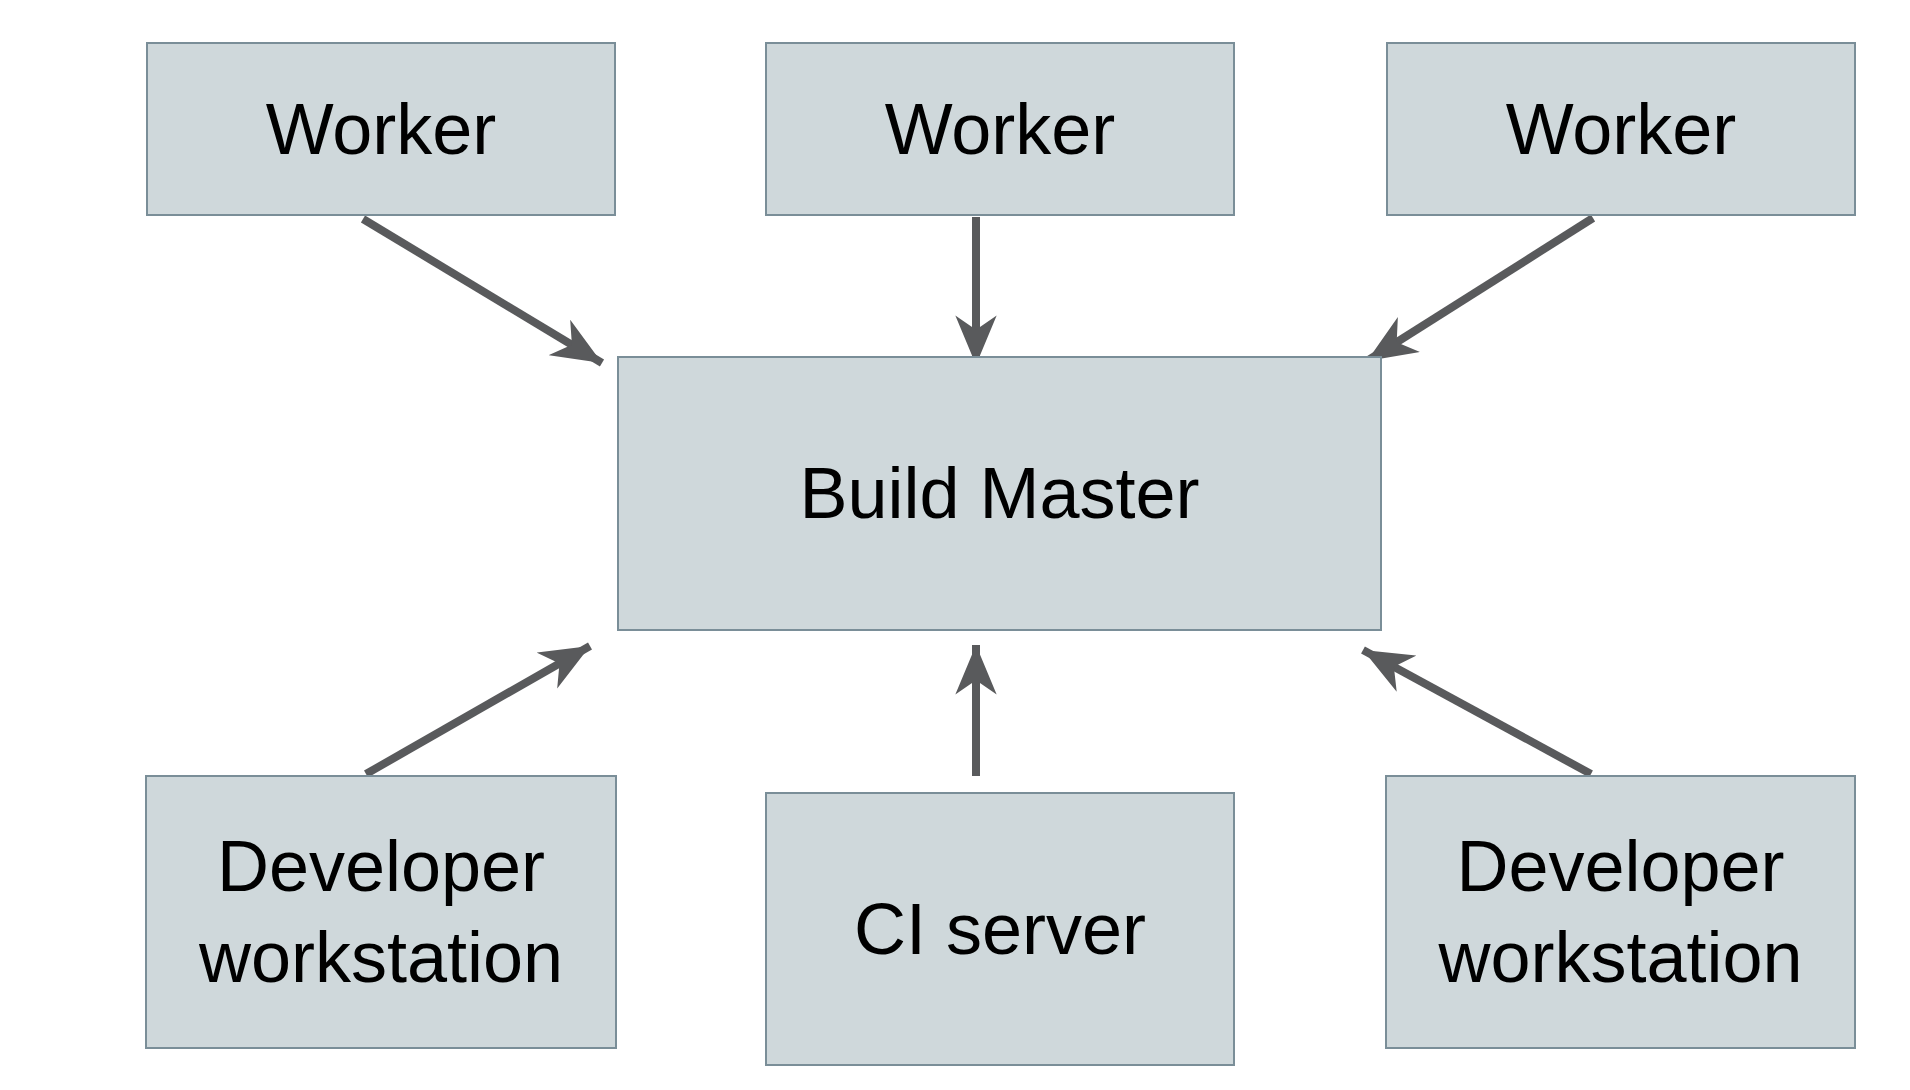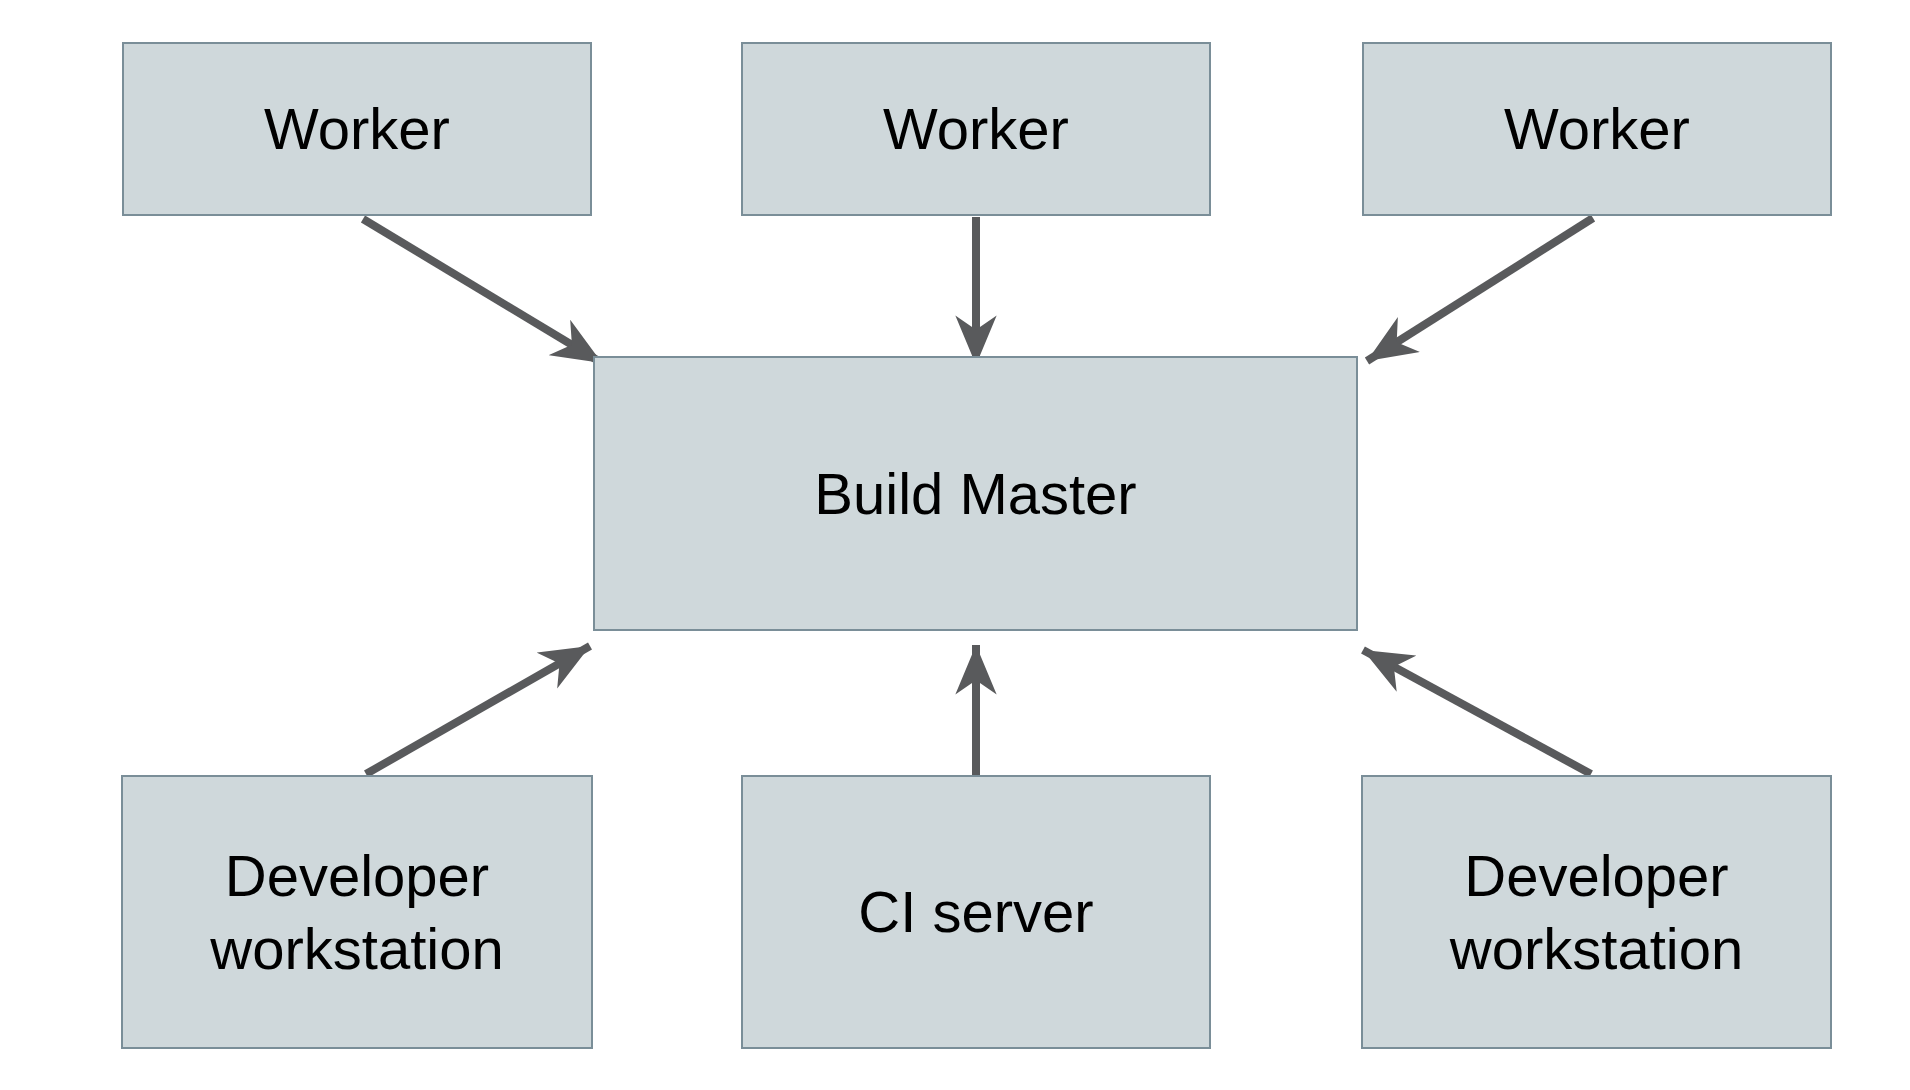--- a/index.html
+++ b/index.html
@@ -26,23 +26,24 @@
   .node {
     position: absolute;
     box-sizing: border-box;
     background: var(--node-fill, #cfd8db);
     border: 2.5px solid var(--node-border, #7a8e98);
     display: flex;
     align-items: center;
     justify-content: center;
     text-align: center;
     color: var(--text-color, #000000);
-    font-size: 58px;
+    font-size: 72px;
     line-height: 1.26;
     letter-spacing: 0;
+    margin-left: 24px;
   }
   .node .node-label {
     display: block;
     padding: 0 18px;
   }
 </style>
 </head>
 <body>
 
 <div class="canvas">
@@ -70,20 +71,20 @@
       </div>
       <div class="node" style="left: 1362px; top: 42px; width: 470px; height: 174px;">
         <span class="node-label">Worker</span>
       </div>
       <div class="node" style="left: 593px; top: 356px; width: 765px; height: 275px;">
         <span class="node-label">Build Master</span>
       </div>
       <div class="node" style="left: 121px; top: 775px; width: 472px; height: 274px;">
         <span class="node-label">Developer workstation</span>
       </div>
-      <div class="node" style="left: 741px; top: 775px; width: 470px; height: 274px;">
+      <div class="node" style="left: 741px; top: 792px; width: 470px; height: 274px;">
         <span class="node-label">CI server</span>
       </div>
       <div class="node" style="left: 1361px; top: 775px; width: 471px; height: 274px;">
         <span class="node-label">Developer workstation</span>
       </div>
     </div>
 </div>
 
 </body></html>

